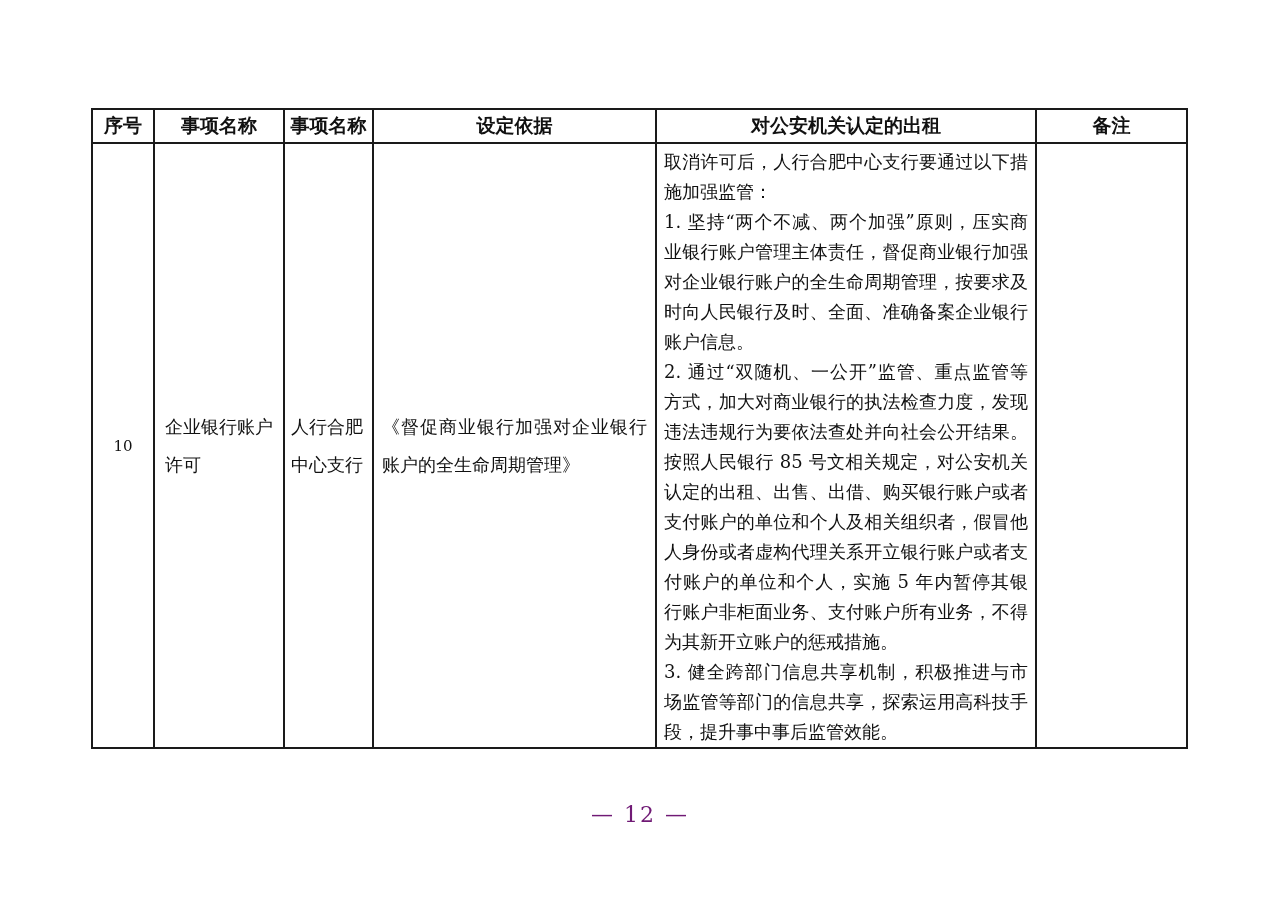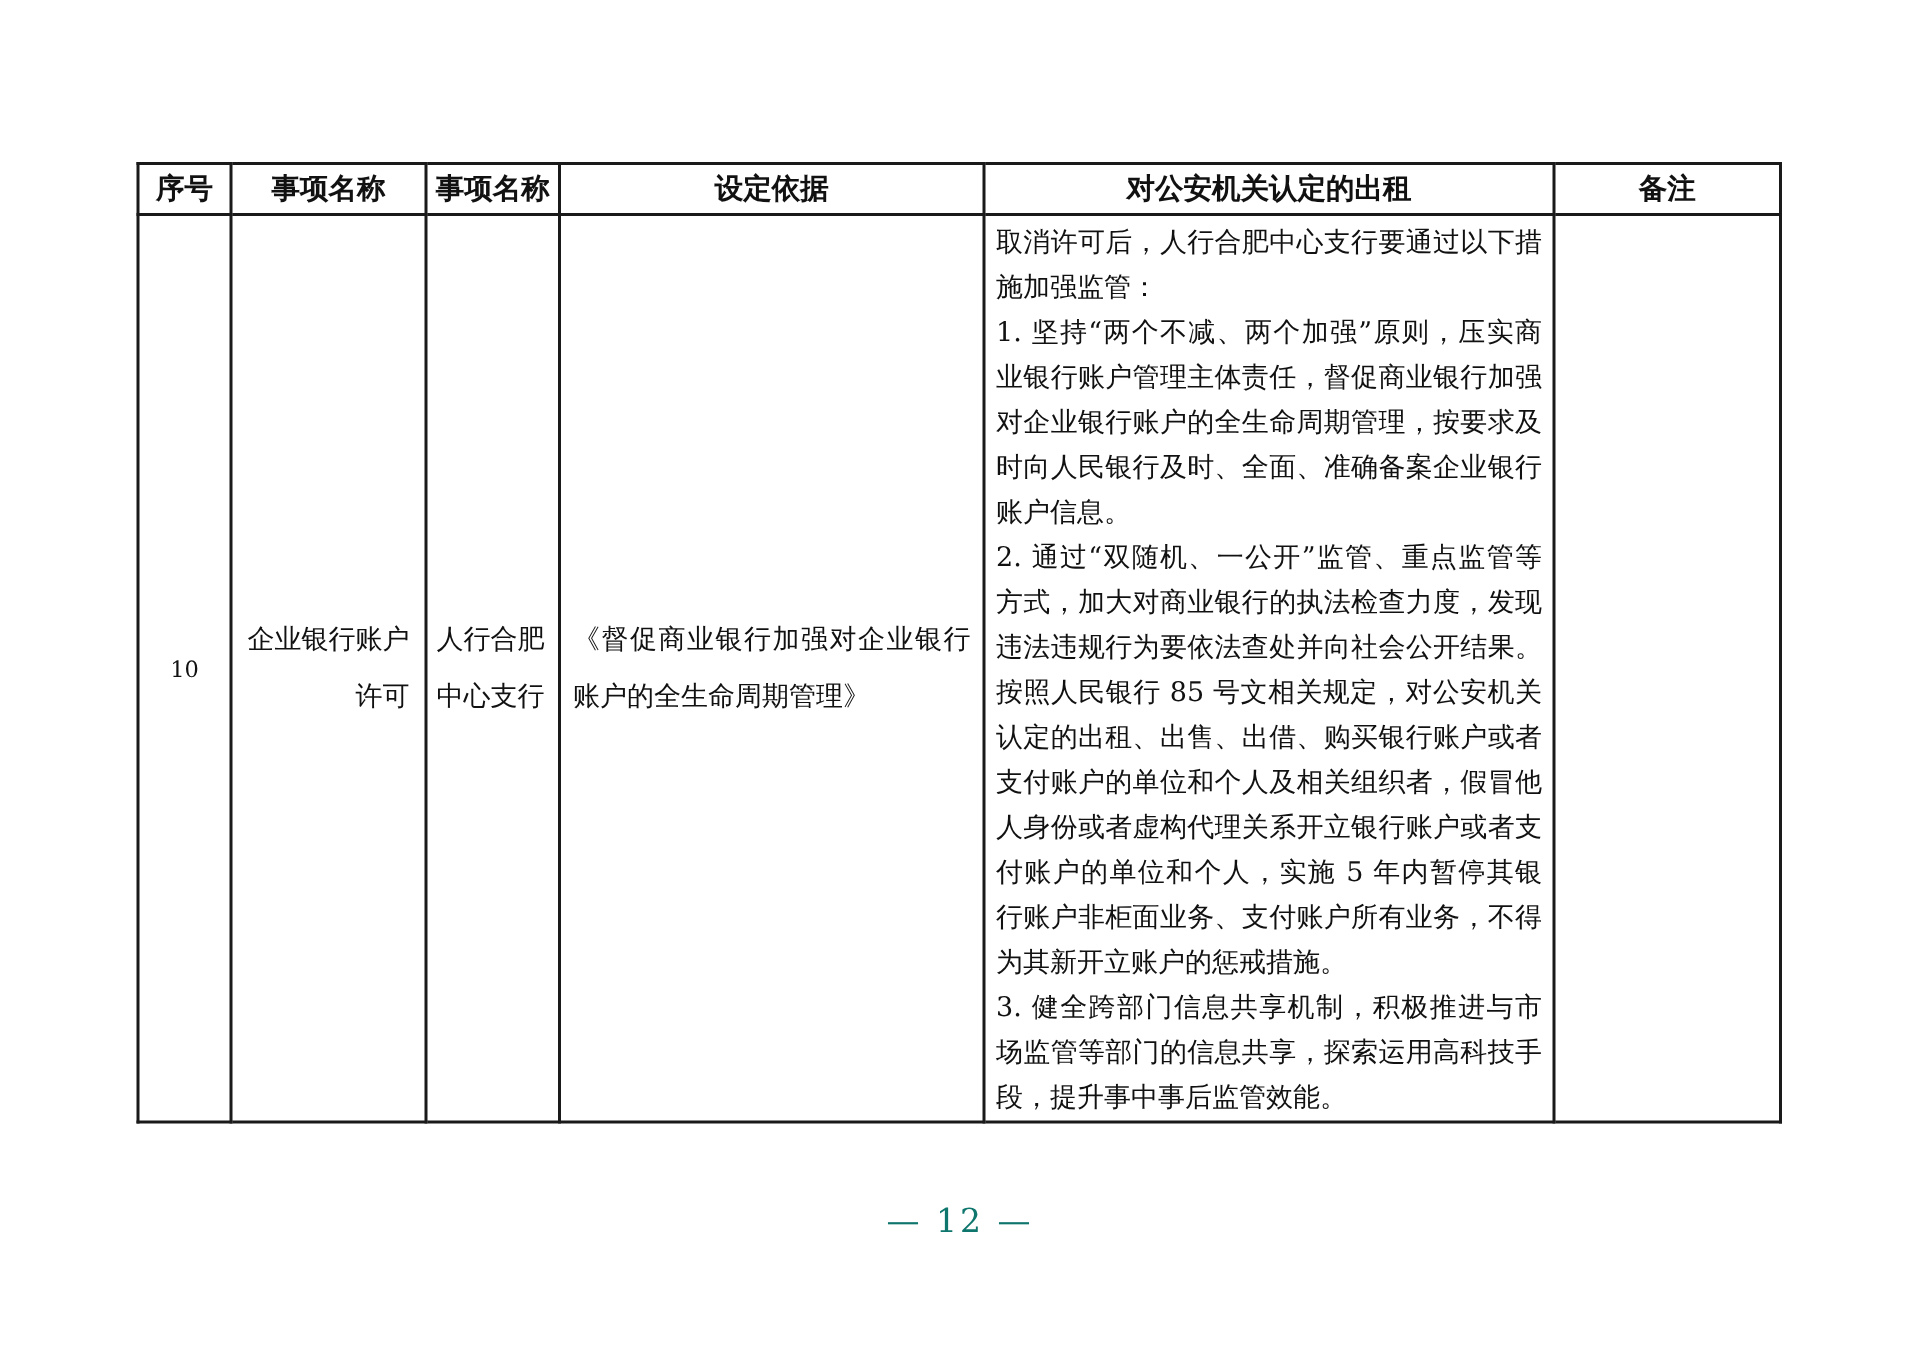--- a/index.html
+++ b/index.html
@@ -40,21 +40,22 @@
     vertical-align: middle;
   }
   td.cell-serial {
     text-align: center;
     font-size: 15px;
     font-family: "DejaVu Serif", "Liberation Serif", serif;
   }
   td.cell-item-name {
     padding: 0 10px;
     line-height: 38px;
-    text-align: right;
+    text-align: left;
+    font-family: Liberation Serif, serif;
   }
   td.cell-department {
     padding: 0 6px;
     line-height: 38px;
     text-align: left;
   }
   td.cell-basis {
     padding: 0 8px;
     line-height: 38px;
     text-align: justify;
@@ -68,21 +69,21 @@
     text-align: justify;
   }
   .body-row { height: 603px; }
   .footer-page-number {
     position: absolute;
     left: 0; top: 802px;
     width: 1280px;
     text-align: center;
     font-size: 22px;
     letter-spacing: 2px;
-    color: #0f766e;
+    color: #701a75;
   }
 </style>
 </head>
 <body>
 
 <div class="page">
 
   <table class="doc-table">
     <colgroup>
       <col style="width:62px">

